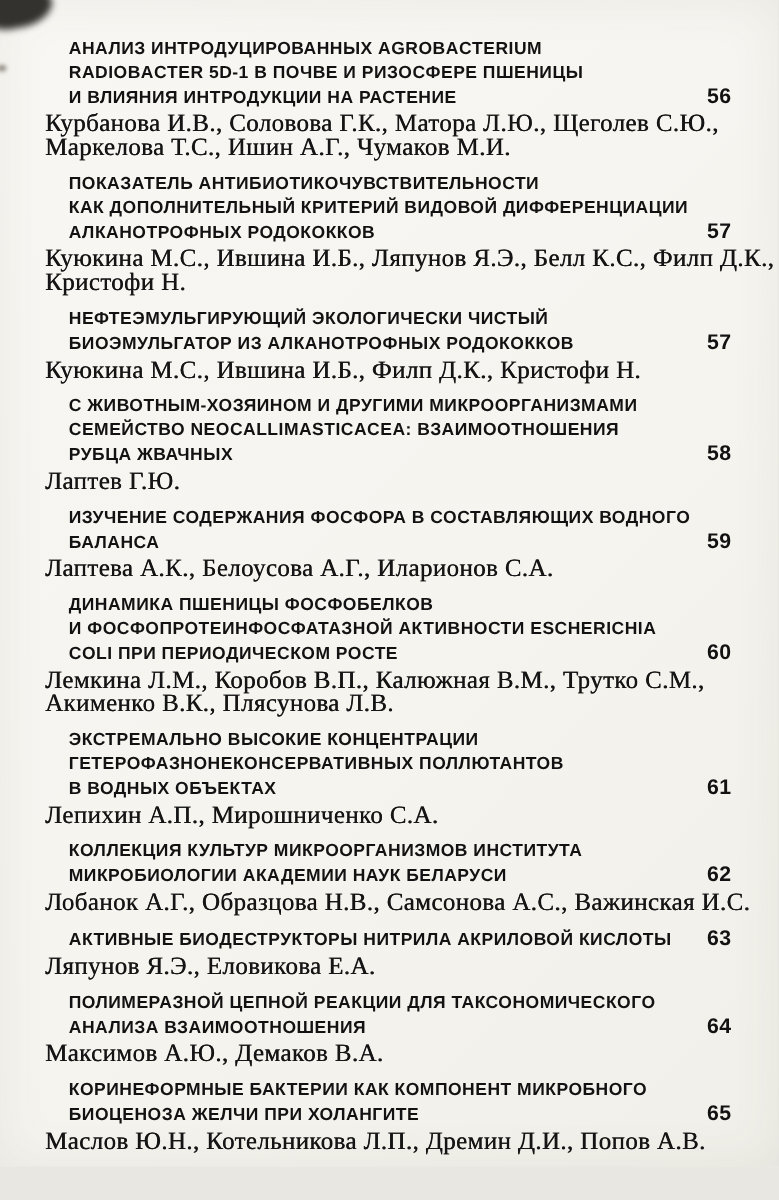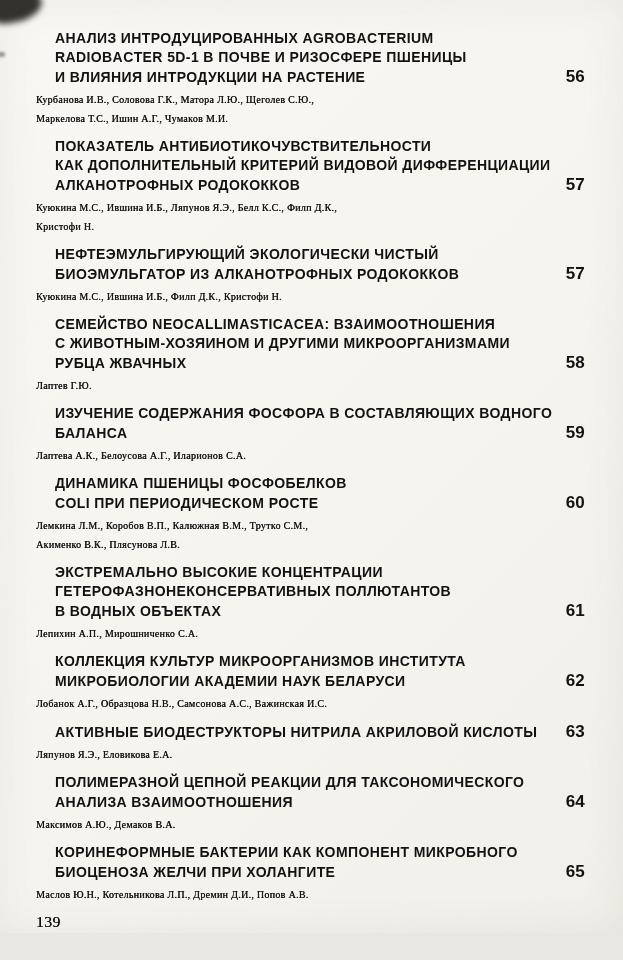--- a/index.html
+++ b/index.html
@@ -46,21 +46,21 @@
   .pnum {
     font-family: "Liberation Sans", sans-serif;
     font-weight: 700;
     font-size: 17px;
     letter-spacing: 0.2px;
     padding-left: 12px;
   }
   .authors {
     margin-top: 3px;
     font-family: "Liberation Serif", serif;
-    font-size: 10px;
+    font-size: 20px;
     letter-spacing: 0.3px;
     color: #151515;
     text-shadow: 0.3px 0 0 currentColor;
   }
   .aline { line-height: 19px; white-space: nowrap; }
   .folio {
     margin-top: 8px;
     font-family: "Liberation Serif", serif;
     font-size: 15.5px;
     letter-spacing: 0.5px;
@@ -114,22 +114,22 @@
           <span class="pnum">57</span>
         </div>
       </div>
       <div class="authors">
         <div class="aline">Куюкина М.С., Ившина И.Б., Филп Д.К., Кристофи Н.</div>
       </div>
     </div>
 
     <div class="entry">
       <div class="title">
+        <div class="tline">С ЖИВОТНЫМ-ХОЗЯИНОМ И ДРУГИМИ МИКРООРГАНИЗМАМИ</div>
         <div class="tline">СЕМЕЙСТВО NEOCALLIMASTICACEA: ВЗАИМООТНОШЕНИЯ</div>
-        <div class="tline">С ЖИВОТНЫМ-ХОЗЯИНОМ И ДРУГИМИ МИКРООРГАНИЗМАМИ</div>
         <div class="tline last">
           <span>РУБЦА ЖВАЧНЫХ</span>
           <span class="pnum">58</span>
         </div>
       </div>
       <div class="authors">
         <div class="aline">Лаптев Г.Ю.</div>
       </div>
     </div>
 
@@ -142,20 +142,21 @@
         </div>
       </div>
       <div class="authors">
         <div class="aline">Лаптева А.К., Белоусова А.Г., Иларионов С.А.</div>
       </div>
     </div>
 
     <div class="entry">
       <div class="title">
         <div class="tline">ДИНАМИКА ПШЕНИЦЫ ФОСФОБЕЛКОВ</div>
+        <div class="tline">И ФОСФОПРОТЕИНФОСФАТАЗНОЙ АКТИВНОСТИ ESCHERICHIA</div>
         <div class="tline last">
           <span>COLI ПРИ ПЕРИОДИЧЕСКОМ РОСТЕ</span>
           <span class="pnum">60</span>
         </div>
       </div>
       <div class="authors">
         <div class="aline">Лемкина Л.М., Коробов В.П., Калюжная В.М., Трутко С.М.,</div>
         <div class="aline">Акименко В.К., Плясунова Л.В.</div>
       </div>
     </div>

